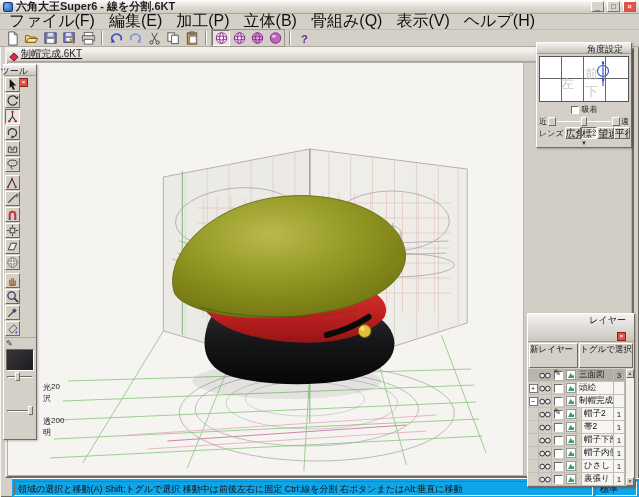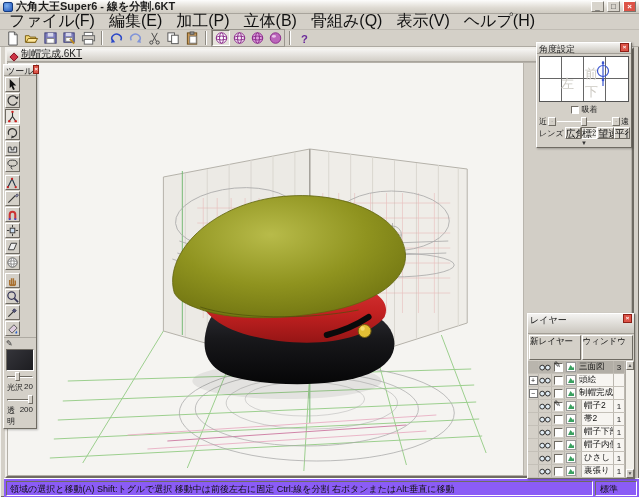--- a/index.html
+++ b/index.html
@@ -39,22 +39,22 @@
     background:#dd5347; color:#fff; font-weight:bold; border:1px solid; border-color:#f0a59d #8e2018 #8e2018 #f0a59d; }
   .doc-client { position:absolute; left:0; right:0; top:13px; bottom:0;
     background:#f5f4f1; border:1px solid #b4b0a8; }
   .panel-dock { position:absolute; right:0; top:0; bottom:0; width:108px;
     background:#d2cec6; border-left:1px solid #b8b4ac; }
   .scene { position:absolute; left:0; top:0; bottom:0; right:108px; }
   .scene svg { width:100%; height:100%; display:block; }
   
   .panel { position:absolute; background:#d4d0c8; border:1px solid;
     border-color:#fff #6f6b63 #6f6b63 #fff; box-shadow:1px 1px 2px rgba(0,0,0,.25); }
-  .panel-title { height:11px; display:flex; align-items:flex-start; padding:0 2px;
-    background:linear-gradient(180deg,#f4f3f1,#cac6be); border-bottom:1px solid #a29e96; }
+  .panel-title { height:11px; display:flex; align-items:flex-end; padding:0 8px;
+    background:linear-gradient(180deg,#f4f3f1,#cac6be); border-bottom:1px solid #a29e96;flex-direction:column; }
   .panel-title span { font-size:9px; color:#222; flex:1; white-space:nowrap; }
   .panel-close { width:9px; height:9px; font-size:6px; line-height:7px; text-align:center;
     background:#dd5347; color:#fff; font-weight:bold; border:1px solid #8e2018; }
   
   #tool-palette { left:3px; top:64px; width:34px; }
   .tool-grid { display:flex; flex-wrap:wrap; width:32px; padding:1px 0 0 1px; }
   .tool-btn { width:15px; height:15px; margin:0 1px 1px 0; background:#d4d0c8;
     border:1px solid; border-color:#fff #6f6b63 #6f6b63 #fff;
     display:flex; align-items:center; justify-content:center; }
   .tool-btn svg { width:13px; height:13px; }
@@ -62,21 +62,21 @@
   .tool-gap { width:100%; height:2px; }
   .mat-header { height:11px; display:flex; align-items:center; padding:1px 2px;
     border-top:1px solid #aeaaa2; font-size:8px; color:#333; }
   .mat-swatch { margin:1px 2px; height:22px; border:1px solid; border-color:#6f6b63 #fff #fff #6f6b63;
     background:linear-gradient(135deg,#34343a,#17171b); }
   .mini-slider { position:relative; height:9px; margin:1px 3px; }
   .mini-slider .track { position:absolute; left:0; right:0; top:4px; height:2px;
     border:1px solid; border-color:#6f6b63 #fff #fff #6f6b63; background:#c8c4bc; }
   .mini-slider .thumb { position:absolute; top:0; width:5px; height:9px; background:#d4d0c8;
     border:1px solid; border-color:#fff #6f6b63 #6f6b63 #fff; }
-  .mat-row { display:flex; justify-content:space-between; padding:0 3px 1px; font-size:8px; color:#222; }
+  .mat-row { display:flex; justify-content:space-between; padding:0 3px 1px; font-size:8px; color:#222;margin-left:36px; }
   
   #angle-panel { left:536px; top:42px; width:96px; z-index:40; }
   .angle-grid { position:relative; margin:2px; height:46px; background:#fff; border:1px solid #555;
     display:grid; grid-template-columns:repeat(4,1fr); grid-template-rows:repeat(2,1fr); }
   .angle-cell { border-right:1px solid #666; border-bottom:1px solid #666; }
   .angle-cell:nth-child(4n) { border-right:none; } .angle-cell:nth-child(n+5) { border-bottom:none; }
   .ghost { position:absolute; color:#ccc9c2; font-size:13px; pointer-events:none; }
   .snap-row { display:flex; align-items:center; justify-content:center; gap:3px; height:11px; }
   .checkbox { width:8px; height:8px; background:#fff; border:1px solid; border-color:#6f6b63 #fff #fff #6f6b63; }
   .snap-row label { font-size:8px; color:#222; }
@@ -113,21 +113,21 @@
     font-size:7px; line-height:7px; text-align:center; color:#111; }
   .chk { width:9px; height:9px; background:#fff; border:1px solid; border-color:#6f6b63 #fff #fff #6f6b63;
     position:relative; }
   .chk .pencil { position:absolute; left:-1px; top:-4px; font-size:9px; color:#222; }
   .indent { width:5px; border-right:1px solid #bcb8b0; background:#d4d0c8; }
   .lp-scroll { position:absolute; right:0; top:0; bottom:0; width:9px; background:#f2f0ea;
     border-left:1px solid #b0aca4; display:flex; flex-direction:column; justify-content:space-between; }
   .lp-scroll .sb { height:9px; background:#d4d0c8; border:1px solid; border-color:#fff #6f6b63 #6f6b63 #fff;
     font-size:5px; line-height:7px; text-align:center; color:#555; }
   
-  .statusbar { position:absolute; left:4px; right:0; bottom:0; height:19px; background:#8b5cf6;
+  .statusbar { position:absolute; left:12px; right:0; bottom:0; height:19px; background:#0ea5e9;
     border-top:1px solid #fff; display:flex; align-items:center; gap:2px; padding:0 2px; }
   .status-left { flex:1; height:15px; border:1px solid; border-color:#6f6b63 #fff #fff #6f6b63;
     font-size:9px; color:#111; padding:1px 3px; white-space:nowrap; overflow:hidden; }
   .status-right { width:42px; height:15px; border:1px solid; border-color:#6f6b63 #fff #fff #6f6b63;
     font-size:9px; color:#111; padding:1px 4px; }
 </style>
 </head>
 <body>
 
 <div class="titlebar">
@@ -557,27 +557,27 @@
     <div class="lens-label">レンズ</div>
   <div class="lens-btn">広角</div>
       <div class="lens-btn active">標準</div>
       <div class="lens-btn">望遠</div>
       <div class="lens-btn">平行</div>
     </div>
   <div class="panel-foot">▼</div>
 </div>
 
 <div class="panel" id="layers-panel">
-  <div class="panel-title" style="height:20px">
+  <div class="panel-title" style="height:28px">
     <span>レイヤー</span>
     <div class="panel-close">×</div>
   </div>
   <div class="lp-btnrow">
     <div class="lp-btn">新レイヤー</div>
-    <div class="lp-btn">ウィンドウ</div>
+    <div class="lp-btn">トグルで選択</div>
   </div>
   <div class="lp-rows" id="lp-rows">
     <div class="lrow sel">
         <div class="lcell c-box"></div>
         <div class="lcell c-eye">
           <svg viewBox="0 0 12 7" style="width:12px;height:7px">
             <circle cx="3.2" cy="3.6" r="2.4" fill="#dfeaf2" stroke="#333"></circle>
             <circle cx="8.8" cy="3.6" r="2.4" fill="#dfeaf2" stroke="#333"></circle>
             <line x1="5.6" y1="3.2" x2="6.4" y2="3.2" stroke="#333"></line>
           </svg>

